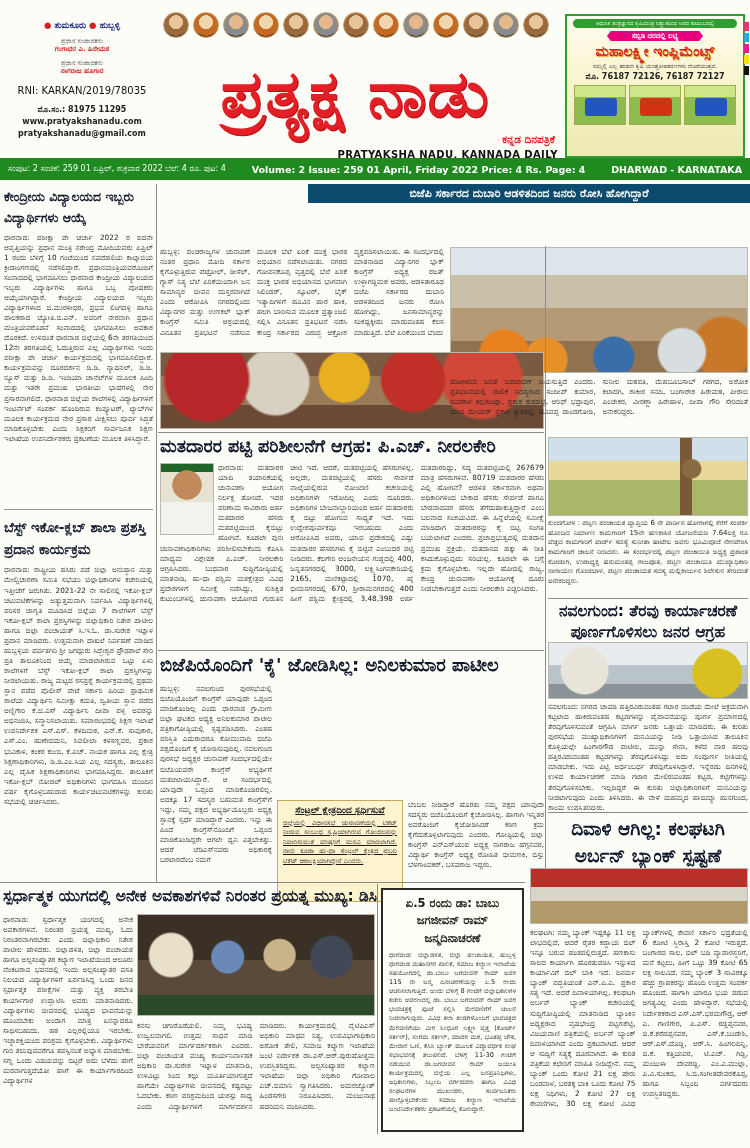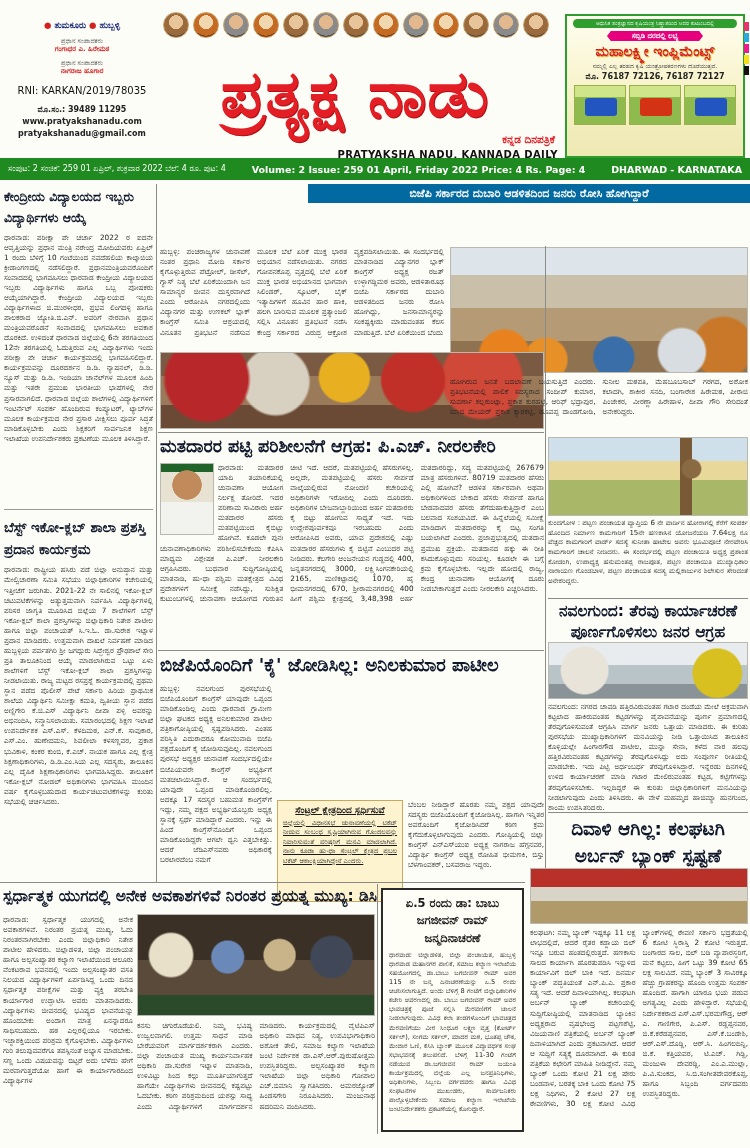--- a/index.html
+++ b/index.html
@@ -44,21 +44,21 @@
   .cmyk { left:744px; top:22px; width:5px; height:60px; }
   .cmyk div { width:5px; height:9px; margin-bottom:2px; }
 
   
   .green-bar { left:0; top:158px; width:750px; height:22px; background:#1f8a1f; color:#fff; display:flex; align-items:center; padding:0 8px; gap:14px; }
   .green-bar .kn { font-size:8px; }
   .green-bar .en { font-size:9.5px; font-weight:bold; flex:1; text-align:center; }
   .green-bar .region { font-size:9.5px; font-weight:bold; }
 
   
-  .kicker { left:308px; top:184px; width:442px; height:19px; background:#0369a1; color:#fff; font-size:11px; font-weight:bold; display:flex; align-items:center; justify-content:center; }
+  .kicker { left:308px; top:184px; width:442px; height:19px; background:#0c4a6e; color:#fff; font-size:11px; font-weight:bold; display:flex; align-items:center; justify-content:center; }
   .main-head { left:158px; top:204px; width:592px; height:40px; font-size:29px; font-weight:bold; color:#000; display:flex; align-items:center; justify-content:center; white-space:nowrap; }
   .sec-head { font-weight:bold; color:#0f172a; }
 
   
   .photo { position:absolute; overflow:hidden; border:1px solid #b9b9b2; }
   .ph-protest { background:
       radial-gradient(circle at 18% 86%, #e8821e 0 9%, rgba(0,0,0,0) 10%),
       radial-gradient(circle at 32% 90%, #e89028 0 9%, rgba(0,0,0,0) 10%),
       radial-gradient(circle at 55% 88%, #3a6ea8 0 10%, rgba(0,0,0,0) 11%),
       radial-gradient(circle at 78% 84%, #d8dde2 0 9%, rgba(0,0,0,0) 10%),
@@ -110,21 +110,21 @@
       <span>ತುಮಕೂರು</span>
       <span class="dot">●</span>
       <span>ಹುಬ್ಬಳ್ಳಿ</span>
     </div>
     <div class="ed-label">ಪ್ರಧಾನ ಸಂಪಾದಕರು</div>
     <div class="ed-name">ಗಂಗಾಧರ ಎ. ಹಿರೇಮಠ</div>
     <div class="ed-label">ಪ್ರಧಾನ ಸಂಪಾದಕರು</div>
     <div class="ed-name">ನಾಗರಾಜ ಹೂಗಾರ</div>
     <div class="rni">RNI: KARKAN/2019/78035</div>
     <div class="contact">
-      <div>ಮೊ.ಸಂ.: 39489 11295</div>
+      <div>ಮೊ.ಸಂ.: 81975 11295</div>
       <div>www.pratyakshanadu.com</div>
       <div>pratyakshanadu@gmail.com</div>
     </div>
   </div>
 
   <div class="abs portrait-row">
     <div class="portrait"></div>
     <div class="portrait"></div>
     <div class="portrait"></div>
     <div class="portrait"></div>

